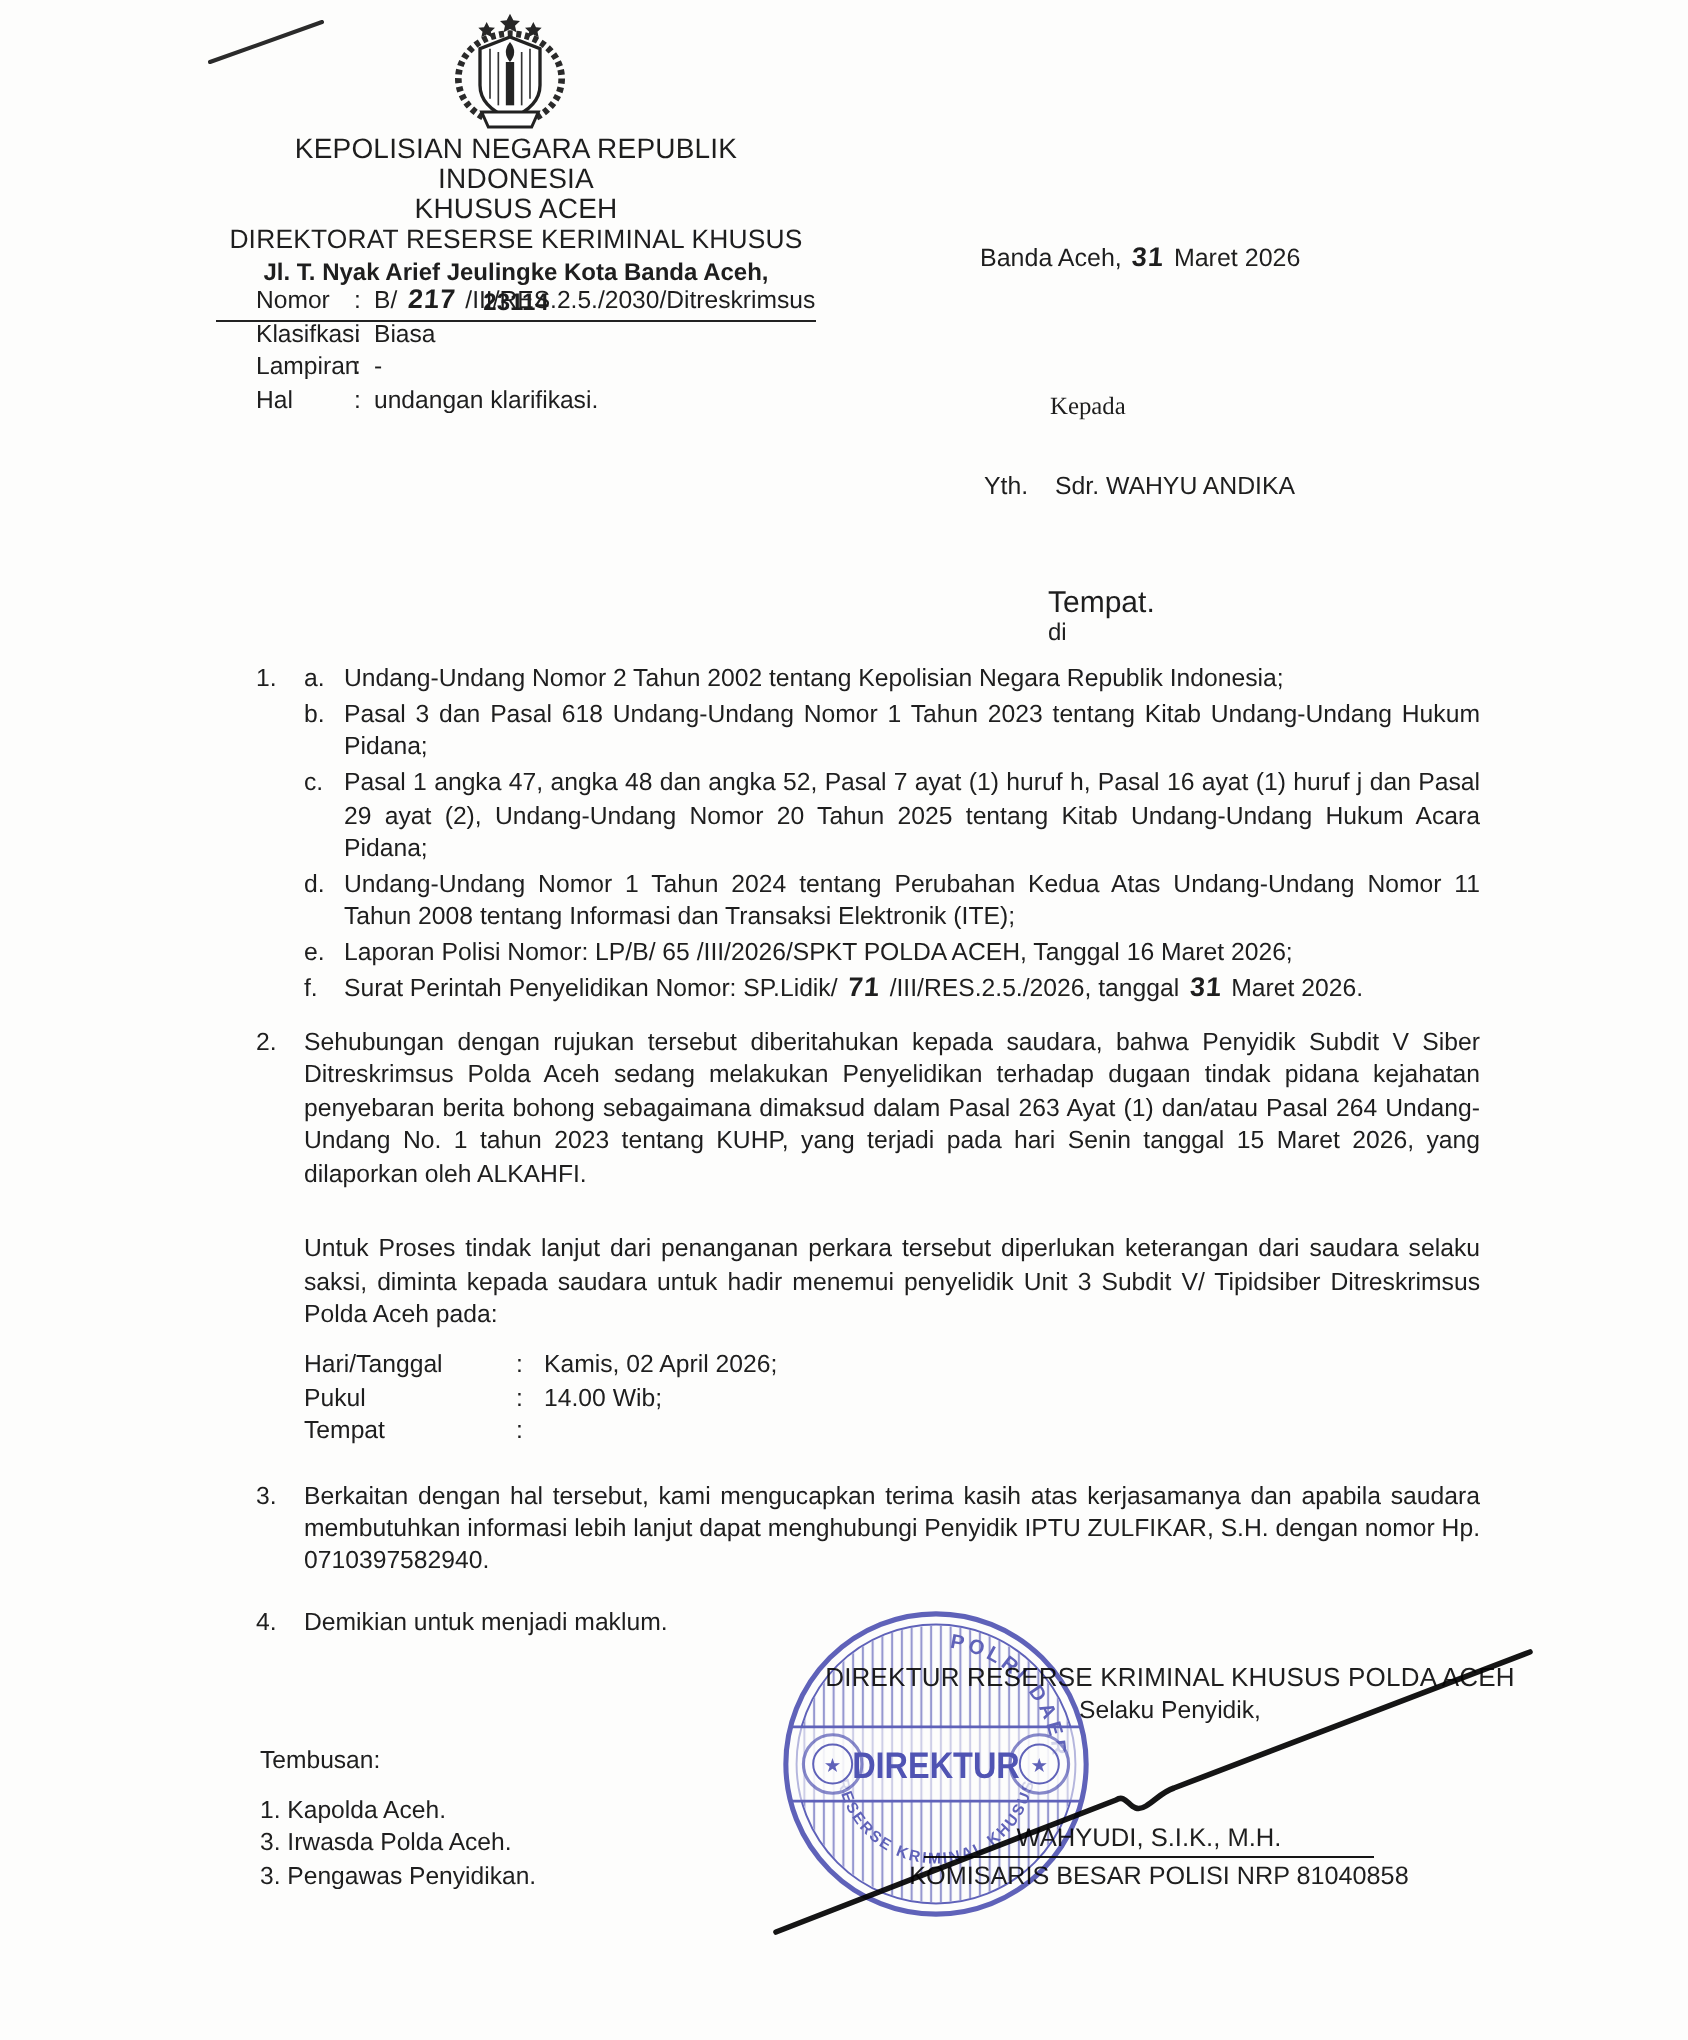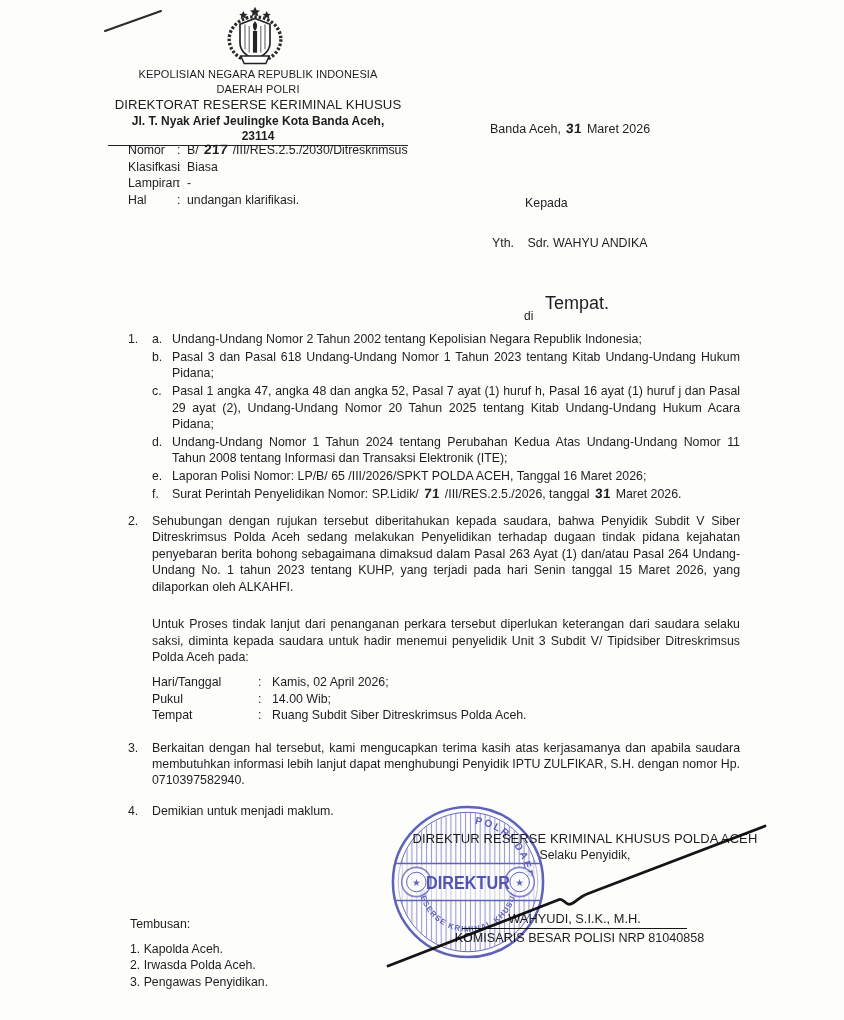--- a/index.html
+++ b/index.html
@@ -5,37 +5,37 @@
   html,body{margin:0;padding:0;}
   body{
     width:844px;height:1020px;position:relative;overflow:hidden;
     background:#fdfdfc;color:#1e1e1e;
     font-family:"Liberation Sans", sans-serif;
     -webkit-font-smoothing:antialiased;
   }
   .abs{position:absolute;}
   
   .letterhead{left:108px;top:67px;width:300px;text-align:center;line-height:15px;}
-  .lh1,.lh2{font-size:11px;letter-spacing:.1px;}
+  .lh1,.lh2{font-size:14px;letter-spacing:.1px;}
   .lh3{font-size:13.2px;letter-spacing:.1px;}
   .lh-addr{display:inline-block;font-size:12px;font-weight:bold;
            border-bottom:1.6px solid #222;padding:1px 8px 1px 8px;margin-top:1px;}
   .logo{left:213px;top:6px;width:84px;height:60px;}
   
   .meta{left:128px;top:142px;font-size:12.3px;line-height:16.6px;width:330px;}
   .mrow{display:grid;grid-template-columns:49px 10px 1fr;}
   
   .dateline{left:490px;top:121px;font-size:12.5px;}
   .hw{display:inline-block;font-weight:700;font-size:13.5px;letter-spacing:.5px;
       transform:skewX(-4deg);margin:0 5px;}
-  .kepada{left:525px;top:196px;font-size:12.4px;}
+  .kepada{left:525px;top:196px;font-size:12.4px;font-family:Liberation Serif, serif;}
   .yth{left:492px;top:236px;font-size:12.4px;}
   .yth .yth-name{margin-left:10px;}
   .di{left:524px;top:265px;font-size:12px;margin-top:44px;}
-  .tempat{left:545px;top:293px;font-size:18px;text-align:center;}
+  .tempat{left:524px;top:293px;font-size:15px;text-align:center;}
   
   .main{left:128px;top:331px;width:612px;font-size:12.35px;line-height:16.4px;}
   .sec{display:grid;grid-template-columns:24px 1fr;}
   .just{text-align:justify;}
   .sub{display:grid;grid-template-columns:20px 1fr;margin-bottom:1.5px;}
   .s1-title{margin-bottom:5px;}
   .mb-s2{margin-top:9px;}
   .p1{margin-bottom:21px;}
   .p2{margin-bottom:9px;}
   .sched{display:grid;grid-template-columns:106px 14px 1fr;}
@@ -45,21 +45,21 @@
   .sig-head{left:405px;top:831px;width:360px;text-align:center;z-index:1;}
   .sig-title{font-size:13px;letter-spacing:.1px;}
   .sig-sub{font-size:12.3px;margin-top:2px;}
   .sig-name{left:462px;top:911px;width:225px;text-align:center;font-size:12.8px;
             border-bottom:1.6px solid #151515;padding-bottom:2px;z-index:1;}
   .sig-rank{left:422px;top:931px;width:315px;text-align:center;font-size:12.6px;z-index:1;}
   .stamp-wrap{left:390px;top:804px;width:156px;height:156px;z-index:2;
               mix-blend-mode:multiply;opacity:.88;}
   .ink{z-index:3;mix-blend-mode:multiply;}
   
-  .tembusan{left:130px;top:916px;font-size:12.3px;line-height:16.2px;}
+  .tembusan{left:130px;top:872px;font-size:12.3px;line-height:16.2px;}
   .temb-label{margin-bottom:9px;}
 </style>
 </head>
 <body>
 
 <svg class="abs ink" style="left:95px;top:2px;" width="80" height="36" viewBox="0 0 80 36">
   <path d="M10,29 L66,9" stroke="#2b2b2b" stroke-width="2" fill="none" stroke-linecap="round"></path>
 </svg>
 
 <svg class="abs logo" viewBox="0 0 100 72">
@@ -76,21 +76,21 @@
     <line x1="57" y1="24" x2="57" y2="56"></line>
       <line x1="62" y1="22" x2="62" y2="52"></line>
   </g>
   <rect x="47.5" y="30" width="5" height="26" fill="#242424"></rect>
   <path d="M50 18 q5 6 0 12 q-5 -6 0 -12z" fill="#242424"></path>
   <path d="M33 60 L67 60 L63 69 L37 69 Z" fill="#fff" stroke="#222" stroke-width="1.8"></path>
 </svg>
 
 <div class="abs letterhead">
   <div class="lh1">KEPOLISIAN NEGARA REPUBLIK INDONESIA</div>
-  <div class="lh2">DAERAH POLRI</div>
+  <div class="lh2">KHUSUS ACEH</div>
   <div class="lh3">DIREKTORAT RESERSE KERIMINAL KHUSUS</div>
   <div><span class="lh-addr">Jl. T. Nyak Arief Jeulingke Kota Banda Aceh, 23114</span></div>
 </div>
 
 <div class="abs meta">
   <div class="mrow">
     <span>Nomor</span>
     <span>:</span>
     <span><span>B/</span><span class="hw">217</span><span>/III/RES.2.5./2030/Ditreskrimsus</span></span>
   </div>
@@ -166,21 +166,20 @@
         <span>Kamis, 02 April 2026;</span>
       </div>
       <div class="sched">
         <span>Pukul</span>
         <span>:</span>
         <span>14.00 Wib;</span>
       </div>
       <div class="sched">
         <span>Tempat</span>
         <span>:</span>
-        <span>Ruang Subdit Siber Ditreskrimsus Polda Aceh.</span>
       </div>
     </div>
   </div>
 
   <div class="sec mb-s3">
     <span>3.</span>
     <div class="just">Berkaitan dengan hal tersebut, kami mengucapkan terima kasih atas kerjasamanya dan apabila saudara membutuhkan informasi lebih lanjut dapat menghubungi Penyidik IPTU ZULFIKAR, S.H. dengan nomor Hp. 0710397582940.</div>
   </div>
 
   <div class="sec mb-s4">
@@ -236,15 +235,15 @@
   </svg>
 </div>
 
 <svg class="abs ink" style="left:380px;top:815px;" width="400" height="160" viewBox="0 0 400 160">
   <path d="M8,151 L178,85 C184,81 185,93 193,88 C198,85 201,81 207,79 L385,11" fill="none" stroke="#151515" stroke-width="2.8" stroke-linecap="round" stroke-linejoin="round"></path>
 </svg>
 
 <div class="abs tembusan">
   <div class="temb-label">Tembusan:</div>
   <div>1. Kapolda Aceh.</div>
-  <div>2. Irwasda Polda Aceh.</div>
+  <div>3. Irwasda Polda Aceh.</div>
   <div>3. Pengawas Penyidikan.</div>
 </div>
 
 </body></html>

